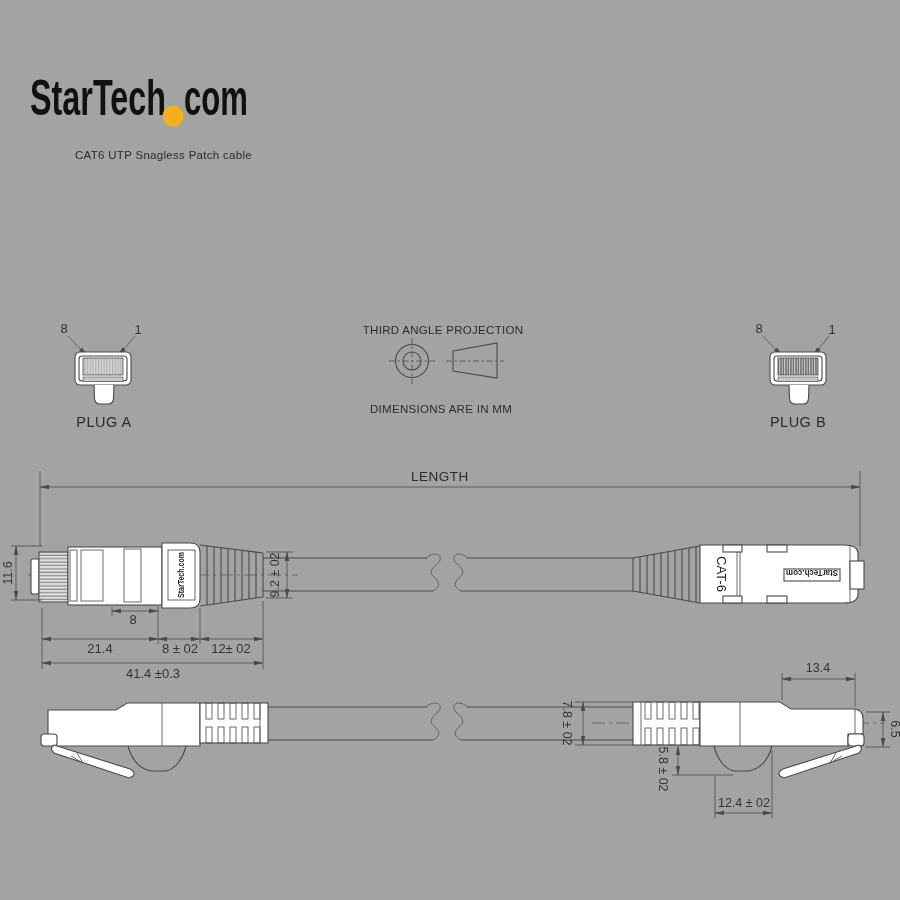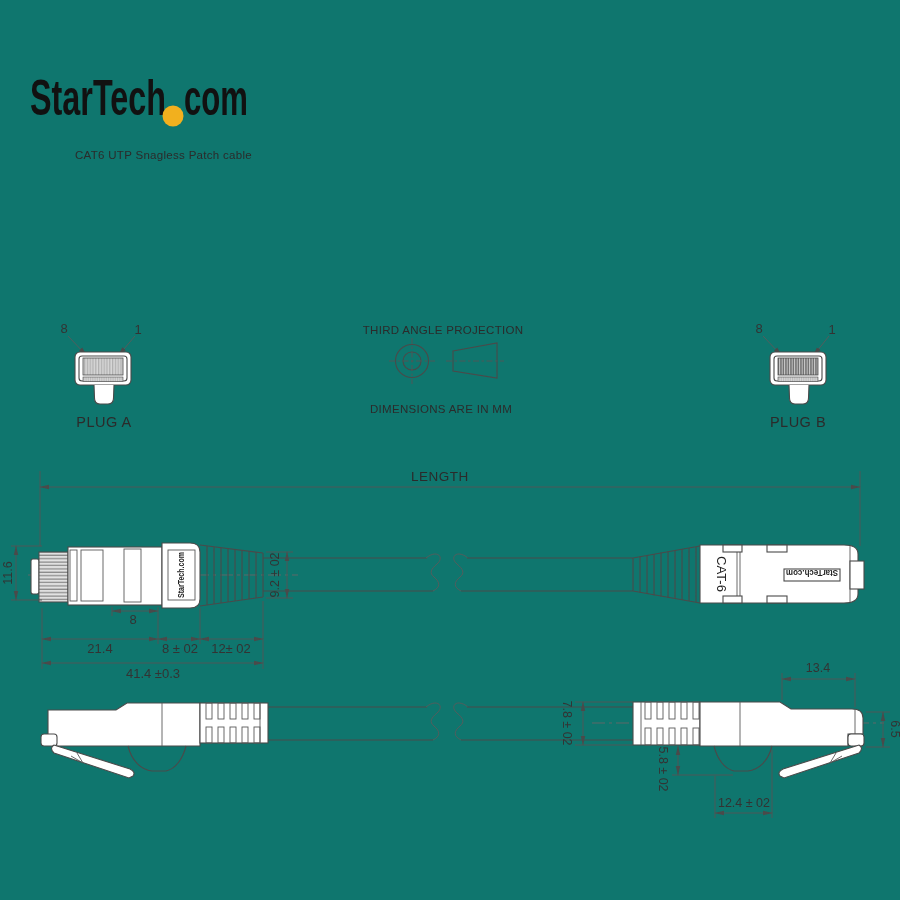--- a/index.html
+++ b/index.html
@@ -1,16 +1,16 @@
 <!DOCTYPE html>
 <html><head>
 <meta charset="utf-8">
 <style>
   html,body{margin:0;padding:0;background:#fff;}
-  .canvas{position:relative;width:900px;height:900px;background:#0f766e;overflow:hidden;}
+  .canvas{position:relative;width:900px;height:900px;background:#a3a3a3;overflow:hidden;}
   svg{position:absolute;left:0;top:0;}
   text{font-family:"Liberation Sans", sans-serif;}
   .ln{stroke:#4a4a4a;fill:none;stroke-width:1.1;}
   .fw{stroke:#4a4a4a;fill:#ffffff;stroke-width:1.1;}
   .thin{stroke:#5a5a5a;fill:none;stroke-width:0.9;}
   .dim{stroke:#555;fill:none;stroke-width:0.9;}
   .ctr{stroke:#666;fill:none;stroke-width:0.9;stroke-dasharray:13 4 3 4;}
   .dsh{stroke:#555;fill:none;stroke-width:0.9;stroke-dasharray:6 2.5 2.5 2.5;}
   .dtxt{fill:#333;font-size:13px;}
   .vtxt{fill:#333;font-size:12.5px;}

